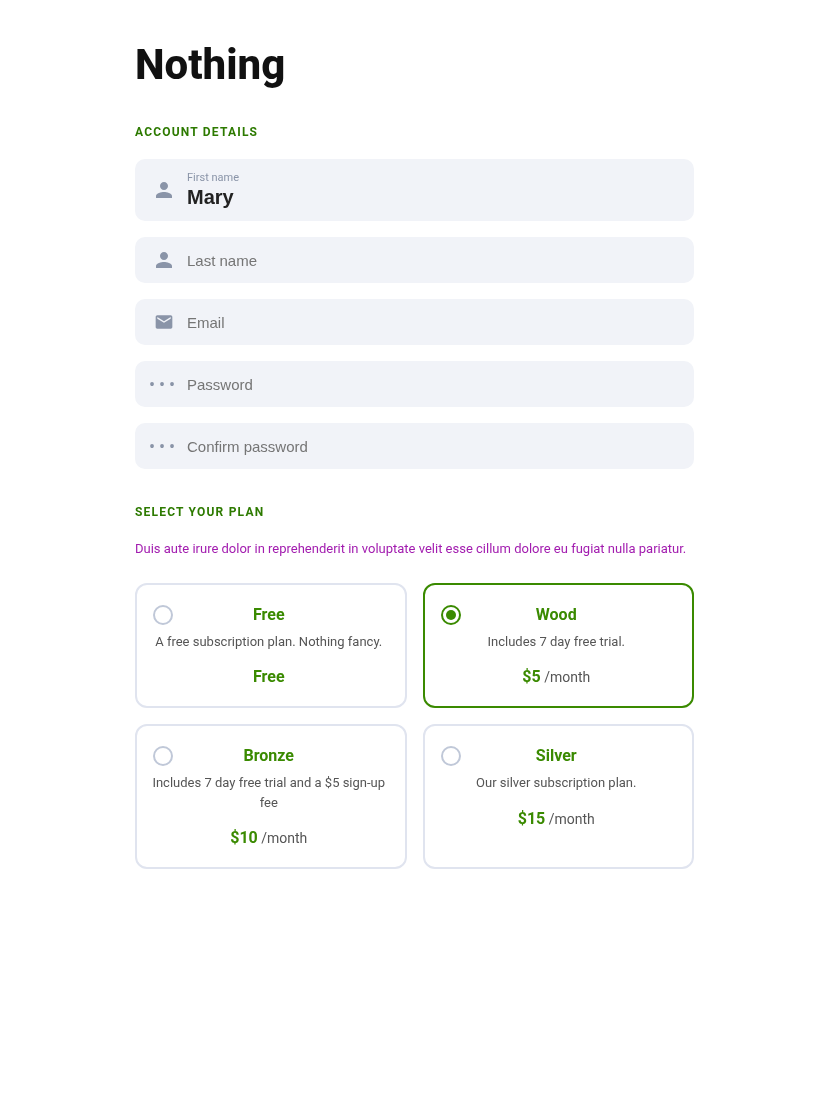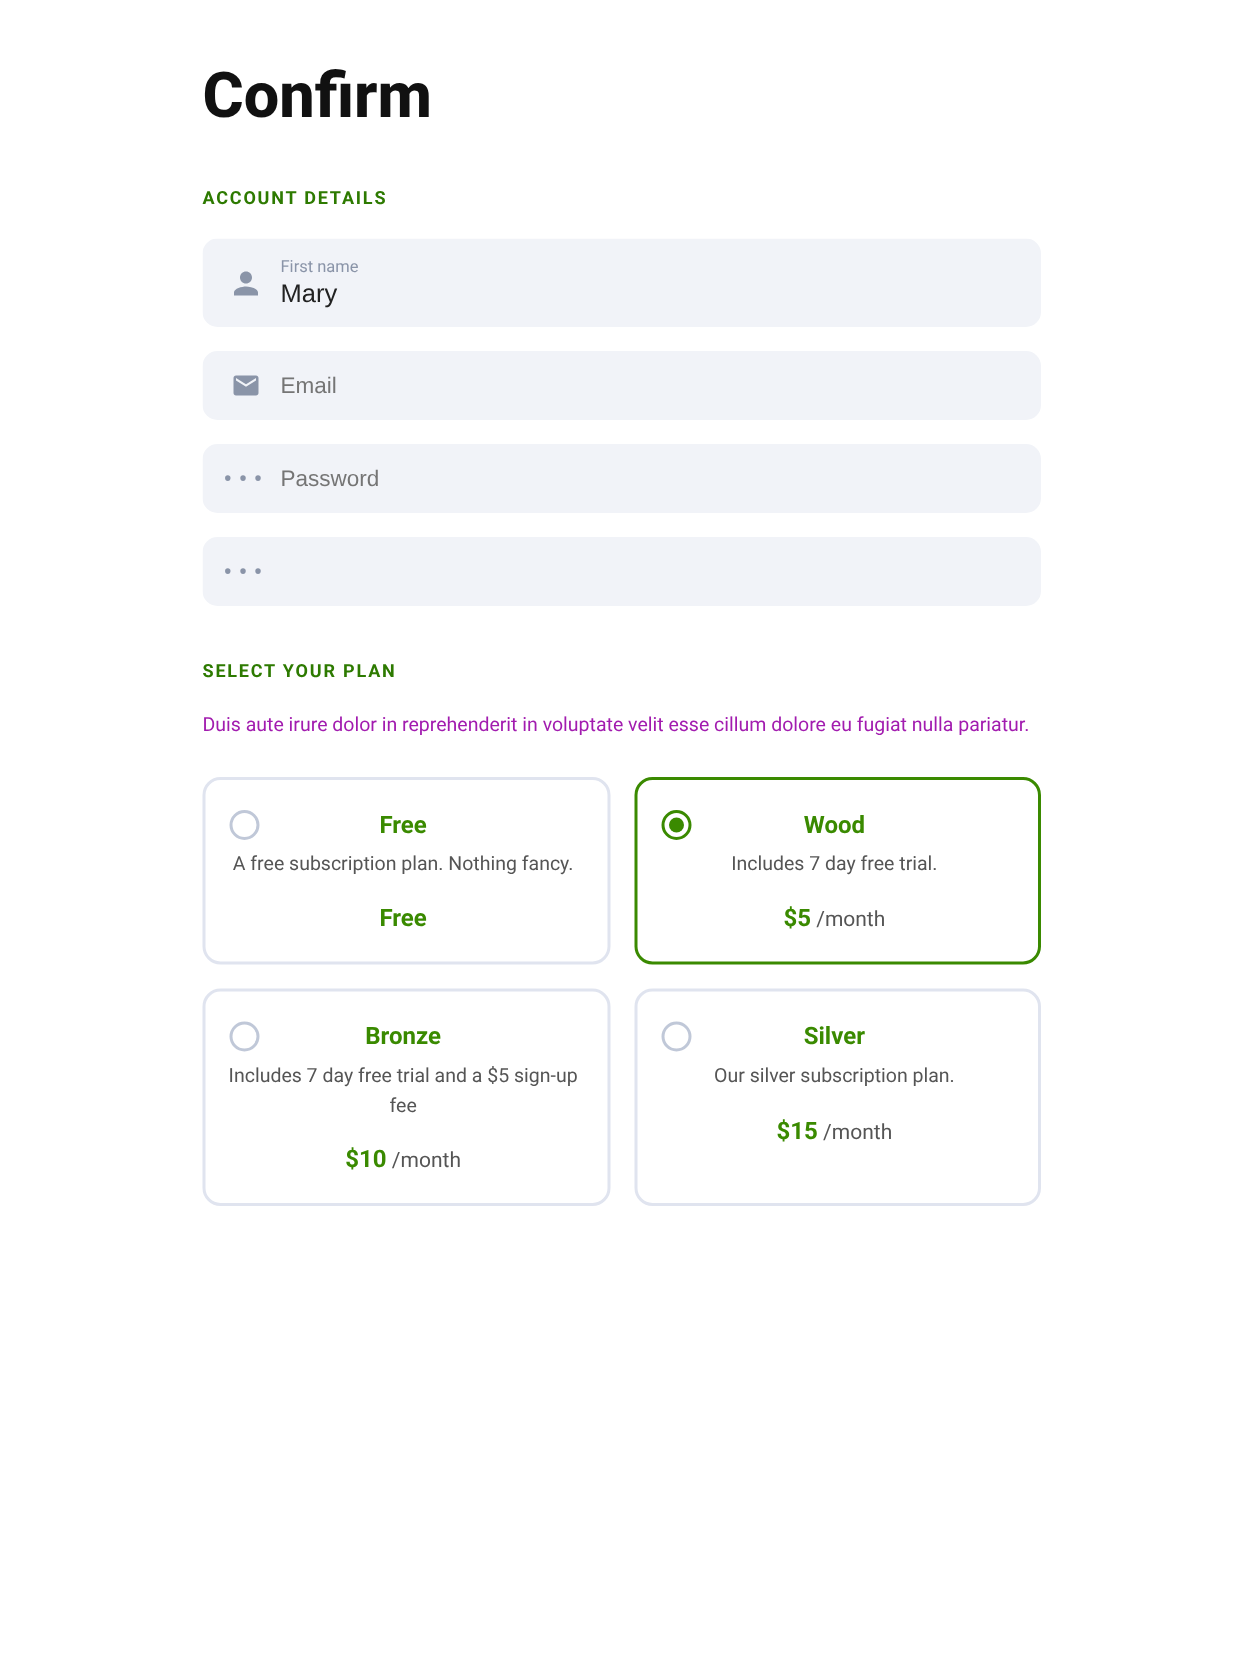--- a/index.html
+++ b/index.html
@@ -94,22 +94,22 @@
       flex: 1;
     }
 
     .input-label {
       font-size: 11px;
       color: #8a94a8;
       margin-bottom: 2px;
     }
 
     .input-value {
-      font-size: 17px;
-      font-weight: 400;
+      font-size: 20px;
+      font-weight: 700;
       color: #222;
       background: transparent;
       border: none;
       outline: none;
       width: 100%;
     }
 
     .input-placeholder {
       font-size: 15px;
       color: #aab0be;
@@ -211,38 +211,48 @@
     }
 
     .plan-price .period {
       font-size: 14px;
       color: #555;
     }
   </style>
 </head>
 <body>
 
-<h1 class="page-title">Confirm</h1>
+<h1 class="page-title">Nothing</h1>
 
 <div class="account-section">
   <div class="section-label">ACCOUNT DETAILS</div>
 
   <div class="name-row">
     <div class="input-wrapper half">
       <div class="input-icon">
         <svg viewBox="0 0 24 24" xmlns="http://www.w3.org/2000/svg">
           <path d="M12 12c2.7 0 4.8-2.1 4.8-4.8S14.7 2.4 12 2.4 7.2 4.5 7.2 7.2 9.3 12 12 12zm0 2.4c-3.2 0-9.6 1.6-9.6 4.8v2.4h19.2v-2.4c0-3.2-6.4-4.8-9.6-4.8z"></path>
         </svg>
       </div>
       <div class="input-inner">
         <span class="input-label">First name</span>
         <input class="input-value" type="text" value="Mary" style="">
       </div>
     </div>
 
+    <div class="input-wrapper half">
+      <div class="input-icon">
+        <svg viewBox="0 0 24 24" xmlns="http://www.w3.org/2000/svg">
+          <path d="M12 12c2.7 0 4.8-2.1 4.8-4.8S14.7 2.4 12 2.4 7.2 4.5 7.2 7.2 9.3 12 12 12zm0 2.4c-3.2 0-9.6 1.6-9.6 4.8v2.4h19.2v-2.4c0-3.2-6.4-4.8-9.6-4.8z"></path>
+        </svg>
+      </div>
+      <div class="input-inner">
+        <input class="input-value input-placeholder" type="text" placeholder="Last name" style="color: rgb(170, 176, 190);">
+      </div>
+    </div>
   </div>
 
 
   <div class="input-wrapper full">
     <div class="input-icon">
       <svg viewBox="0 0 24 24" xmlns="http://www.w3.org/2000/svg">
         <path d="M20 4H4c-1.1 0-2 .9-2 2v12c0 1.1.9 2 2 2h16c1.1 0 2-.9 2-2V6c0-1.1-.9-2-2-2zm0 4l-8 5-8-5V6l8 5 8-5v2z"></path>
       </svg>
     </div>
     <div class="input-inner">
@@ -255,20 +265,23 @@
       <span class="dots">•••</span>
     </div>
     <div class="input-inner">
       <input class="input-value input-placeholder" type="password" placeholder="Password" style="color: rgb(170, 176, 190);">
     </div>
   </div>
 
   <div class="input-wrapper full">
     <div class="input-icon">
       <span class="dots">•••</span>
+    </div>
+    <div class="input-inner">
+      <input class="input-value input-placeholder" type="password" placeholder="Confirm password" style="color: rgb(170, 176, 190);">
     </div>
   </div>
 </div>
 
 <div class="plan-section">
   <div class="section-label">SELECT YOUR PLAN</div>
   <p class="plan-description">Duis aute irure dolor in reprehenderit in voluptate velit esse cillum dolore eu fugiat nulla pariatur.</p>
 
   <div class="plan-grid">
 

